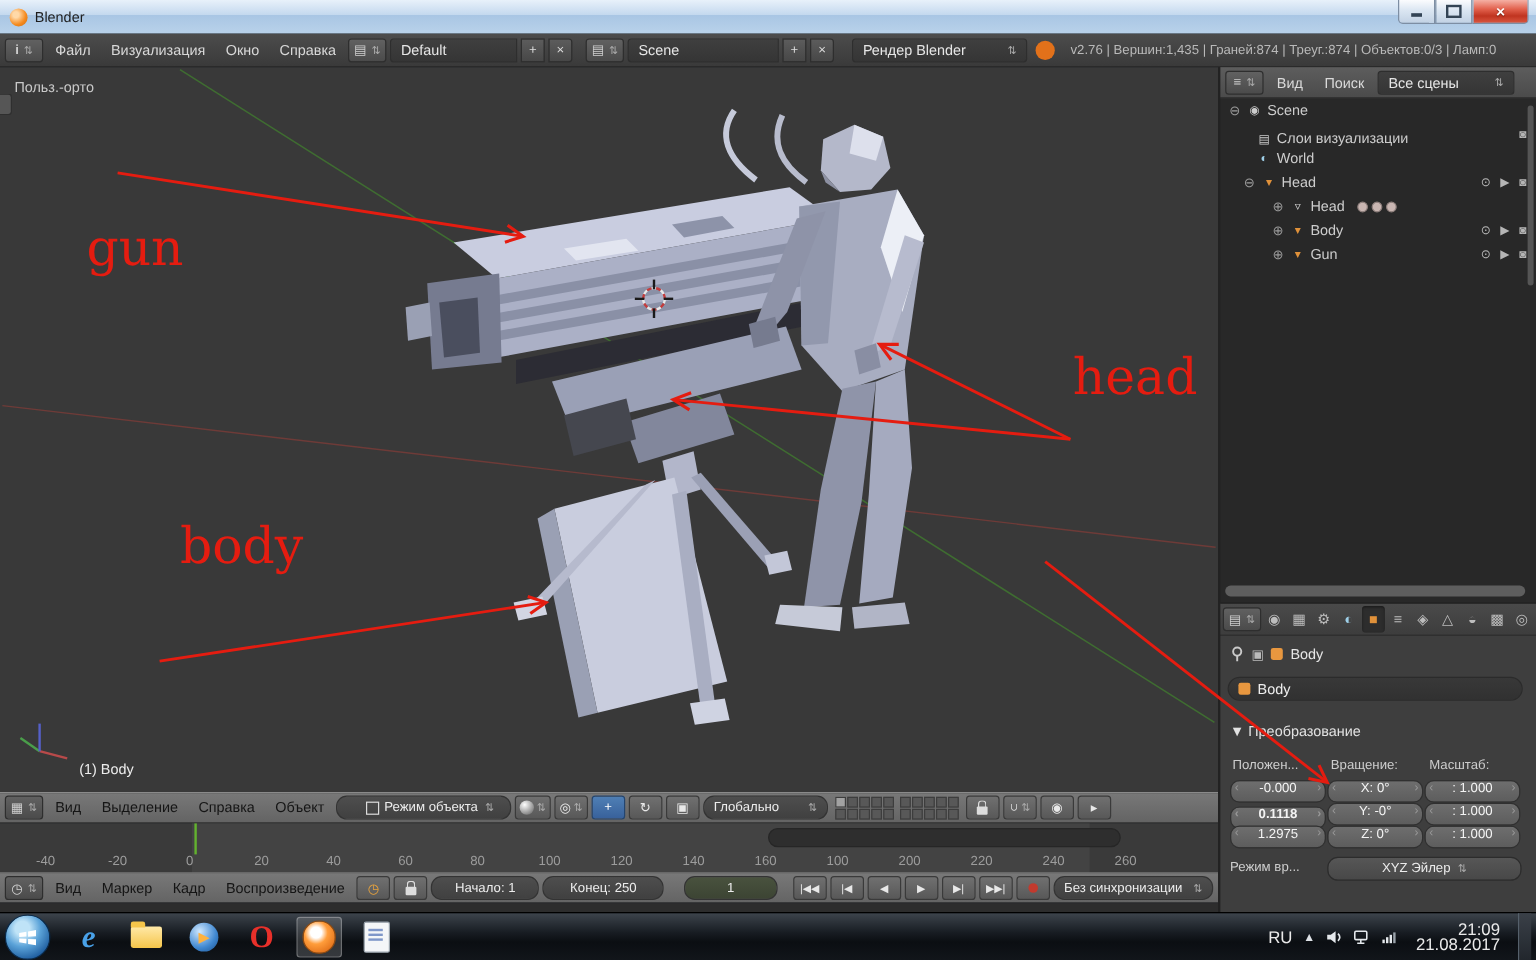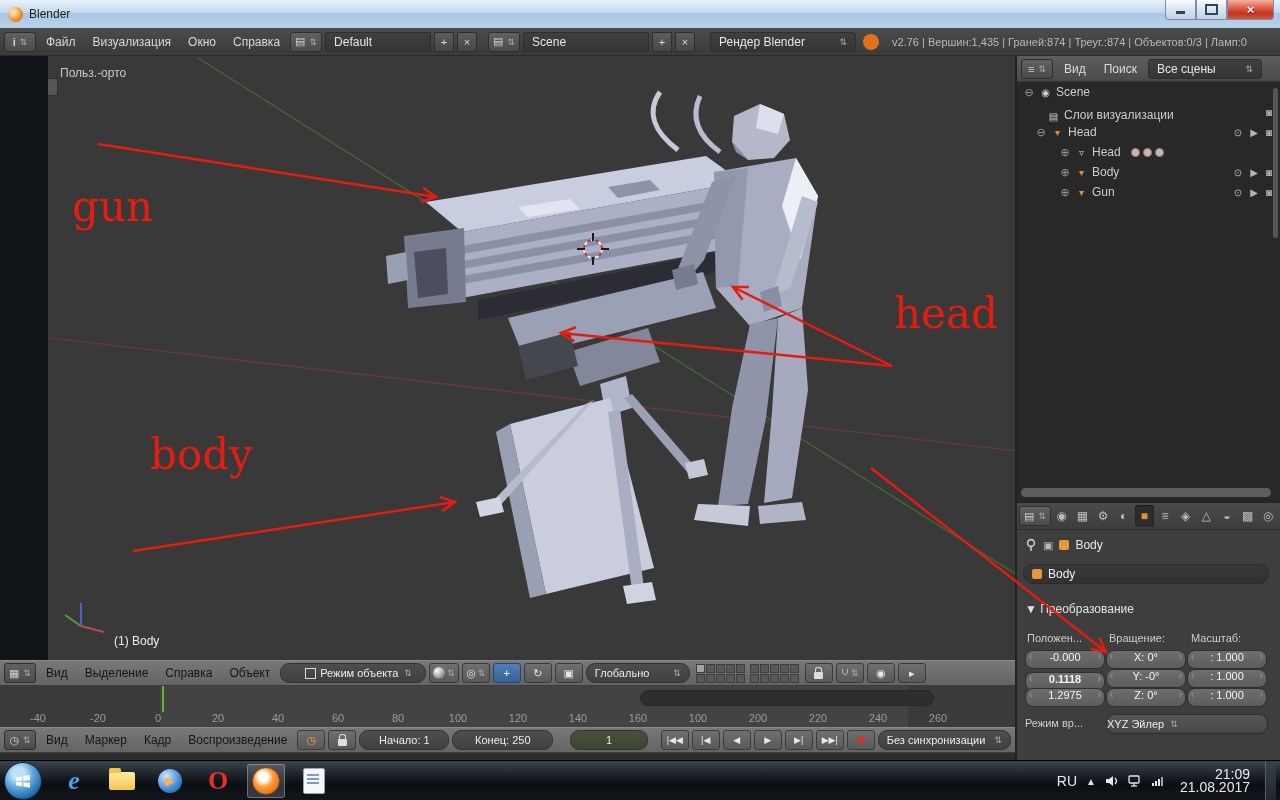--- a/index.html
+++ b/index.html
@@ -37,21 +37,21 @@
     background:linear-gradient(#3f3f3f,#353535);color:#e6e6e6;display:flex;align-items:center;font-size:12px;}
   .sq{width:18px;height:18px;border:1px solid #2e2e2e;background:linear-gradient(#5c5c5c,#474747);
     color:#ddd;display:flex;align-items:center;justify-content:center;font-size:11px;}
   .sq.last{border-radius:0 3px 3px 0;}
   .blogo{width:16px;height:16px;border-radius:50%;margin:0 4px;
     background:radial-gradient(circle at 36% 32%,#fff 0 22%,#ff9d3b 40%,#e2711a 75%,#ب);
     background-color:#e2711a;}
   .stats{color:#b9b9b9;font-size:11px;margin-left:6px;overflow:hidden;text-overflow:clip;}
 
   
-  .viewport{position:absolute;left:0;top:56px;width:1203px;height:604px;background:#393939;overflow:hidden;margin-left:48px;}
+  .viewport{position:absolute;left:0;top:56px;width:1203px;height:604px;background:#393939;overflow:hidden;}
   .viewport svg.scene{position:absolute;left:0;top:0;}
   .vlabel{position:absolute;left:12px;top:10px;color:#c9c9c9;font-size:12px;}
   .volabel{position:absolute;left:66px;top:578px;color:#ededed;font-size:12px;}
   .splitter-tab{position:absolute;left:0;top:22px;width:9px;height:16px;background:#565656;
     border:1px solid #2f2f2f;border-left:none;border-radius:0 3px 3px 0;}
 
   
   .ghdr{position:absolute;left:0;width:1015px;height:26px;box-sizing:border-box;
     background:linear-gradient(#787878,#646464);border-top:1px solid #8a8a8a;border-bottom:1px solid #3c3c3c;
     display:flex;align-items:center;gap:3px;padding:0 4px;color:#151515;font-size:12px;white-space:nowrap;overflow:hidden;}
@@ -119,21 +119,21 @@
     gap:6px;padding:0 8px;box-sizing:border-box;color:#efefef;font-size:12px;}
   .sechdr{position:absolute;left:8px;top:72px;color:#e2e2e2;font-size:12px;}
   .collabel{position:absolute;top:102px;color:#cdcdcd;}
   .nfld{position:absolute;width:78px;height:17px;border:1px solid #303030;border-radius:8px;
     background:linear-gradient(#6e6e6e,#5d5d5d);color:#f4f4f4;display:flex;
     justify-content:center;font-size:11px;}
   .nfld::before{content:"\2039";position:absolute;left:3px;color:#999;font-size:10px;}
   .nfld::after{content:"\203A";position:absolute;right:3px;color:#999;font-size:10px;}
   .rmode{position:absolute;left:89px;top:184px;width:160px;height:18px;border:1px solid #2c2c2c;
     border-radius:9px;background:linear-gradient(#565656,#484848);color:#ececec;display:flex;
-    align-items:center;justify-content:flex-start;font-size:11px;gap:4px;}
+    align-items:center;justify-content:center;font-size:11px;gap:4px;}
 
   
   .overlay{position:absolute;left:0;top:0;width:1280px;height:800px;pointer-events:none;z-index:40;}
   .ann{position:absolute;color:#e51c10;font-family:"DejaVu Serif",serif;font-size:42px;z-index:41;
     pointer-events:none;line-height:1;}
 
   
   .taskbar{position:absolute;left:0;top:760px;width:1280px;height:40px;
     background:linear-gradient(#3d444c,#181d23 40%,#0b0e12 60%,#12161b);border-top:1px solid #000;
     display:flex;align-items:center;}
@@ -484,20 +484,24 @@
         <span class="oic g-scn"></span>
         <span>Scene</span>
       </div>
       <div class="orow" style="padding-left:30px;align-items:flex-end;">
         <span class="oic g-layerimg"></span>
         <span>Слои визуализации</span>
         <span class="trio">
             <span class="g-cam"></span>
           </span>
       </div>
+      <div class="orow" style="padding-left:30px;">
+        <span class="oic g-world"></span>
+        <span>World</span>
+      </div>
       <div class="orow" style="padding-left:18px;">
         <span class="exp g-minus"></span>
         <span class="oic g-tri"></span>
         <span>Head</span>
         <span class="trio">
           <span class="g-eye"></span>
           <span class="g-ptr"></span>
           <span class="g-cam"></span>
         </span>
       </div>

